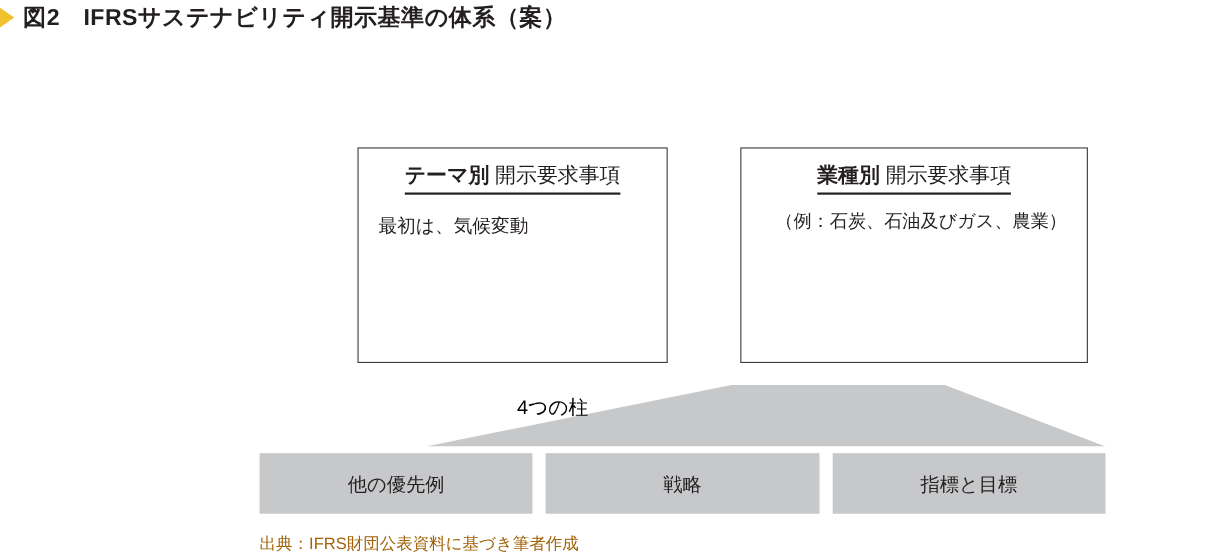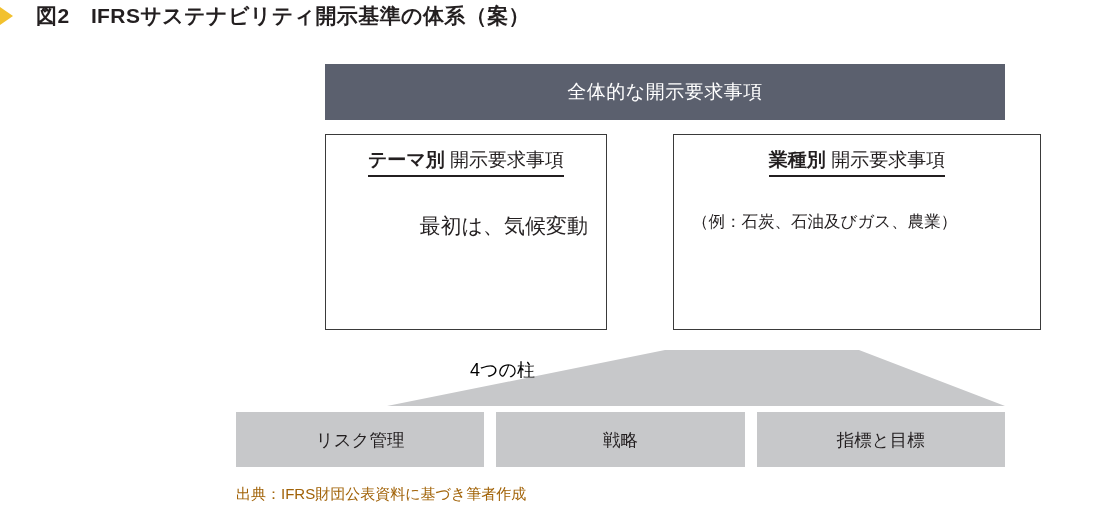--- a/index.html
+++ b/index.html
@@ -16,21 +16,21 @@
     position: relative;
   }
 
   
   .title-row {
     position: absolute;
     left: 0;
     top: 2px;
     display: flex;
     align-items: center;
-    gap: 22px;
+    gap: 7px;
   }
   .title-marker {
     width: 0;
     height: 0;
     border-left: 13px solid #f2c12e;
     border-top: 9px solid transparent;
     border-bottom: 9px solid transparent;
     margin-right: 1px;
   }
   .title-text {
@@ -73,21 +73,21 @@
   .box-theme {
     left: 325px;
     top: 134px;
     width: 282px;
     height: 196px;
     padding: 14px 18px 0 18px;
   }
   .box-industry {
     left: 673px;
     top: 134px;
-    width: 368px;
+    width: 316px;
     height: 196px;
     padding: 14px 18px 0 18px;
   }
 
   .box-heading {
     text-align: center;
     font-size: 19px;
     font-weight: bold;
     border-bottom: 2px solid #231f20;
     display: inline-block;
@@ -95,35 +95,35 @@
     line-height: 1.2;
   }
   .heading-wrap {
     text-align: center;
   }
   .heading-normal {
     font-weight: normal;
   }
 
   .box-line {
-    text-align: right;
-    font-size: 21px;
-    margin-top: 33px;
+    text-align: left;
+    font-size: 17px;
+    margin-top: 16px;
     line-height: 1.5;
   }
   .box-para {
     font-size: 16.5px;
     margin-top: 16px;
     line-height: 1.52;
     text-align: left;
   }
   .box-para-left {
-    text-align: left;
+    text-align: right;
     font-size: 16.5px;
-    margin-top: 32px;
+    margin-top: 12px;
     line-height: 1.5;
   }
 
   
   .funnel {
     position: absolute;
     left: 236px;
     top: 350px;
     width: 769px;
     height: 56px;
@@ -173,23 +173,20 @@
 </head>
 <body>
 
 <div class="title-row">
   <div class="title-marker"></div>
   <div class="title-text">図2　IFRSサステナビリティ開示基準の体系（案）</div>
 </div>
 
 <div class="diagram">
 
-  <div class="band-overall">
-    <span>全体的な開示要求事項</span>
-  </div>
 
   <div class="box box-theme">
     <div class="heading-wrap">
       <span class="box-heading">
         <span>テーマ別</span><span class="heading-normal"> 開示要求事項</span>
       </span>
     </div>
     <div class="box-line">最初は、気候変動</div>
   </div>
 
@@ -203,20 +200,20 @@
   </div>
 
   <div class="funnel">
     <svg width="769" height="56" viewBox="0 0 769 56" aria-hidden="true">
       <polygon points="151,56 429,0 623,0 769,56 769,56 0,56" fill="#c7c8ca"></polygon>
     </svg>
   </div>
   <div class="funnel-label">4つの柱</div>
 
   <div class="pillars">
-    <div class="pillar">リスク管理</div>
+    <div class="pillar">他の優先例</div>
     <div class="pillar">戦略</div>
     <div class="pillar">指標と目標</div>
   </div>
 
   <div class="source">出典：IFRS財団公表資料に基づき筆者作成</div>
 
 </div>
 
 </body></html>

